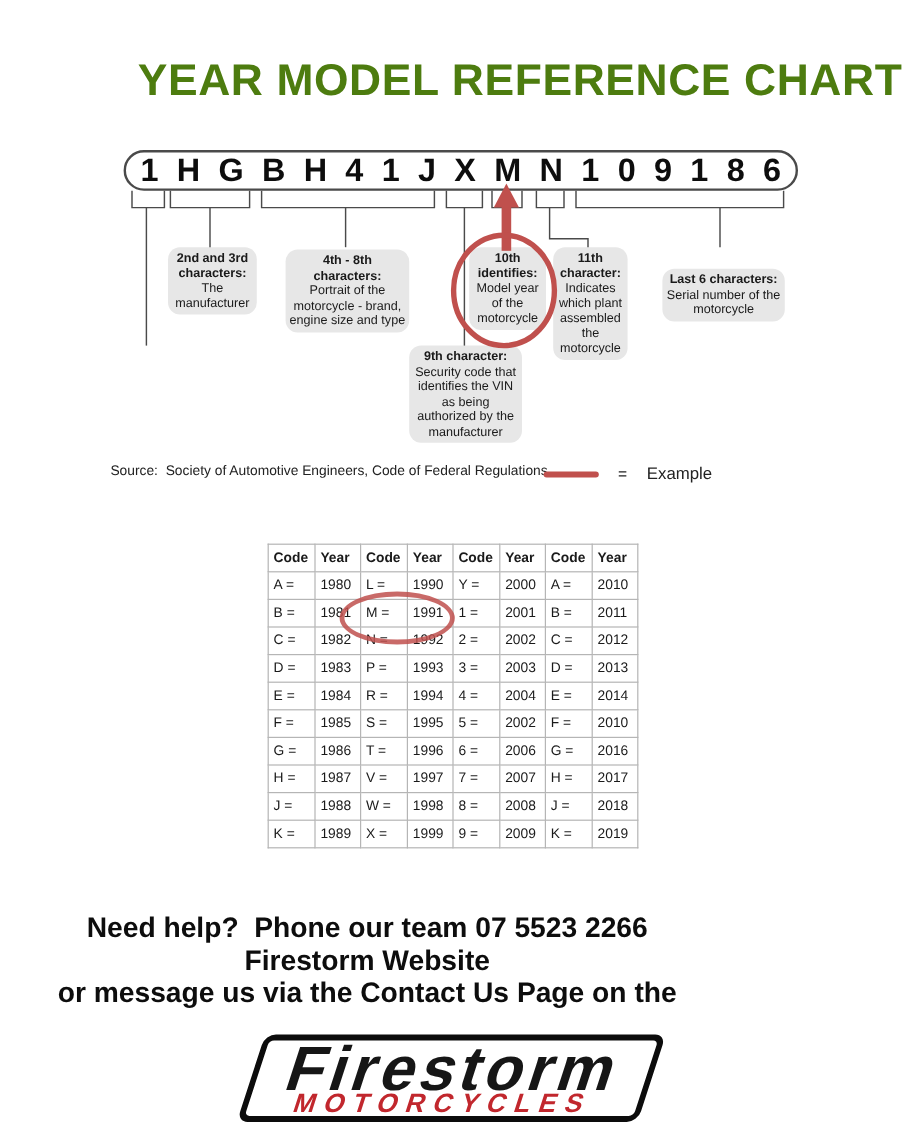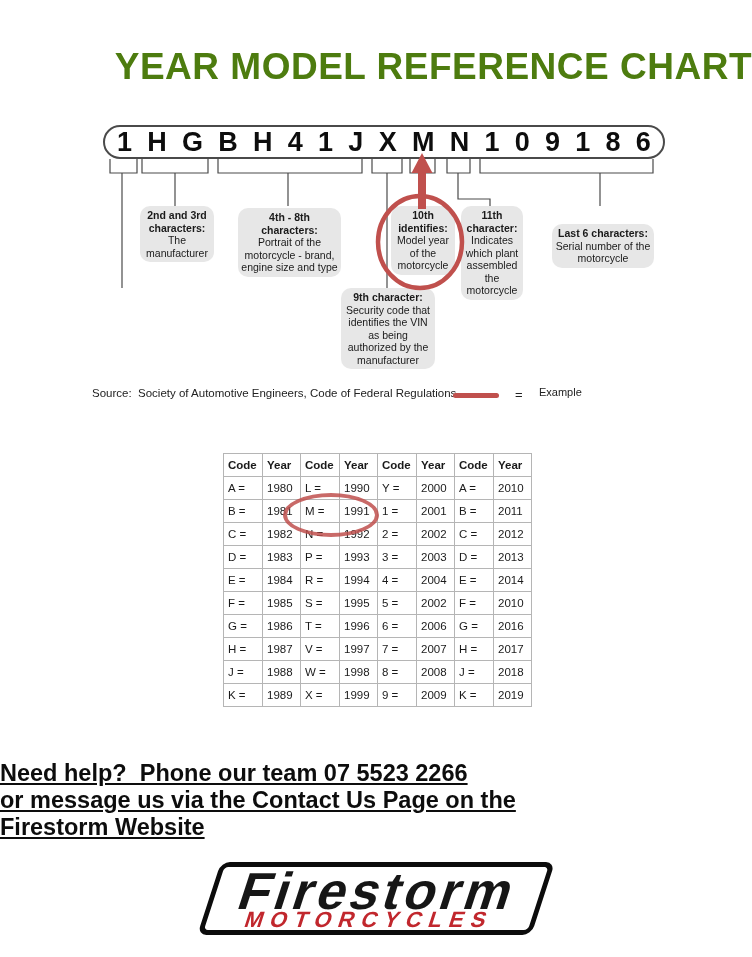--- a/index.html
+++ b/index.html
@@ -28,35 +28,35 @@
   .co-48{left:238px;top:208px;width:99px;}
   .co-9{left:341px;top:288px;width:90px;}
   .co-10{left:391px;top:206px;width:60px;}
   .co-11{left:461px;top:206px;width:58px;}
   .co-l6{left:552px;top:206px;width:98px;margin-top:18px;}
 
   
   .source{position:absolute;left:92px;top:387px;font-size:11.5px;color:#222;white-space:nowrap;}
   .legend-line{position:absolute;left:453px;top:393px;width:46px;height:5px;border-radius:3px;background:#c0504d;}
   .legend-eq{position:absolute;left:515px;top:387px;font-size:13px;color:#222;}
-  .legend-label{position:absolute;left:539px;top:386px;font-size:11px;color:#222;}
+  .legend-label{position:absolute;left:539px;top:386px;font-size:14px;color:#222;}
 
   
   .year-table{position:absolute;left:223px;top:453px;border-collapse:collapse;z-index:1;}
   .year-table th,.year-table td{border:1px solid #b5b5b5;font-size:11.5px;color:#1a1a1a;
        height:22px;padding:0 3px 0 4px;text-align:left;white-space:nowrap;background:#fff;}
   .year-table th{font-weight:bold;}
   .col-code{width:31px;}
   .col-year{width:30px;}
   .table-oval{position:absolute;left:283px;top:493px;width:88px;height:36px;
       border:4px solid #c0504d;border-radius:50%;z-index:4;opacity:0.85;}
 
   
-  .help{position:absolute;left:0;top:760px;width:612px;
-        font-size:23.5px;font-weight:bold;line-height:27px;color:#0d0d0d;text-decoration:underline;}
+  .help{position:absolute;left:0;top:760px;width:612px;text-align:center;
+        font-size:23.5px;font-weight:bold;line-height:27px;color:#0d0d0d;}
 
   
   .logo-wrap{position:absolute;left:376px;top:862px;transform:translateX(-50%);z-index:2;}
   .logo-box{transform:skewX(-18deg);background:#fff;border:5px solid #0c0c0c;border-radius:9px;
             padding:0 24px 2px;text-align:center;}
   .logo-main{font-size:52px;font-weight:bold;line-height:0.95;letter-spacing:4px;color:#161616;
              text-shadow:-1px 0 0 #fff,1px 0 0 #fff;white-space:nowrap;}
   .logo-sub{font-size:22px;font-weight:bold;line-height:1;letter-spacing:7px;color:#c1272d;
             margin-top:-7px;margin-bottom:-3px;white-space:nowrap;
             text-shadow:-2px 0 0 #fff,2px 0 0 #fff,0 -2px 0 #fff,0 2px 0 #fff;}
@@ -254,22 +254,22 @@
           <td>2009</td>
           <td>K =</td>
           <td>2019</td>
         </tr>
       </tbody>
   </table>
   <div class="table-oval"></div>
 
   <div class="help">
     <div>Need help?&nbsp; Phone our team 07 5523 2266</div>
+    <div>Firestorm Website</div>
     <div>or message us via the Contact Us Page on the</div>
-    <div>Firestorm Website</div>
   </div>
 
   <div class="logo-wrap">
     <div class="logo-box">
       <div class="logo-main">Firestorm</div>
       <div class="logo-sub">MOTORCYCLES</div>
     </div>
   </div>
 
 </div>

